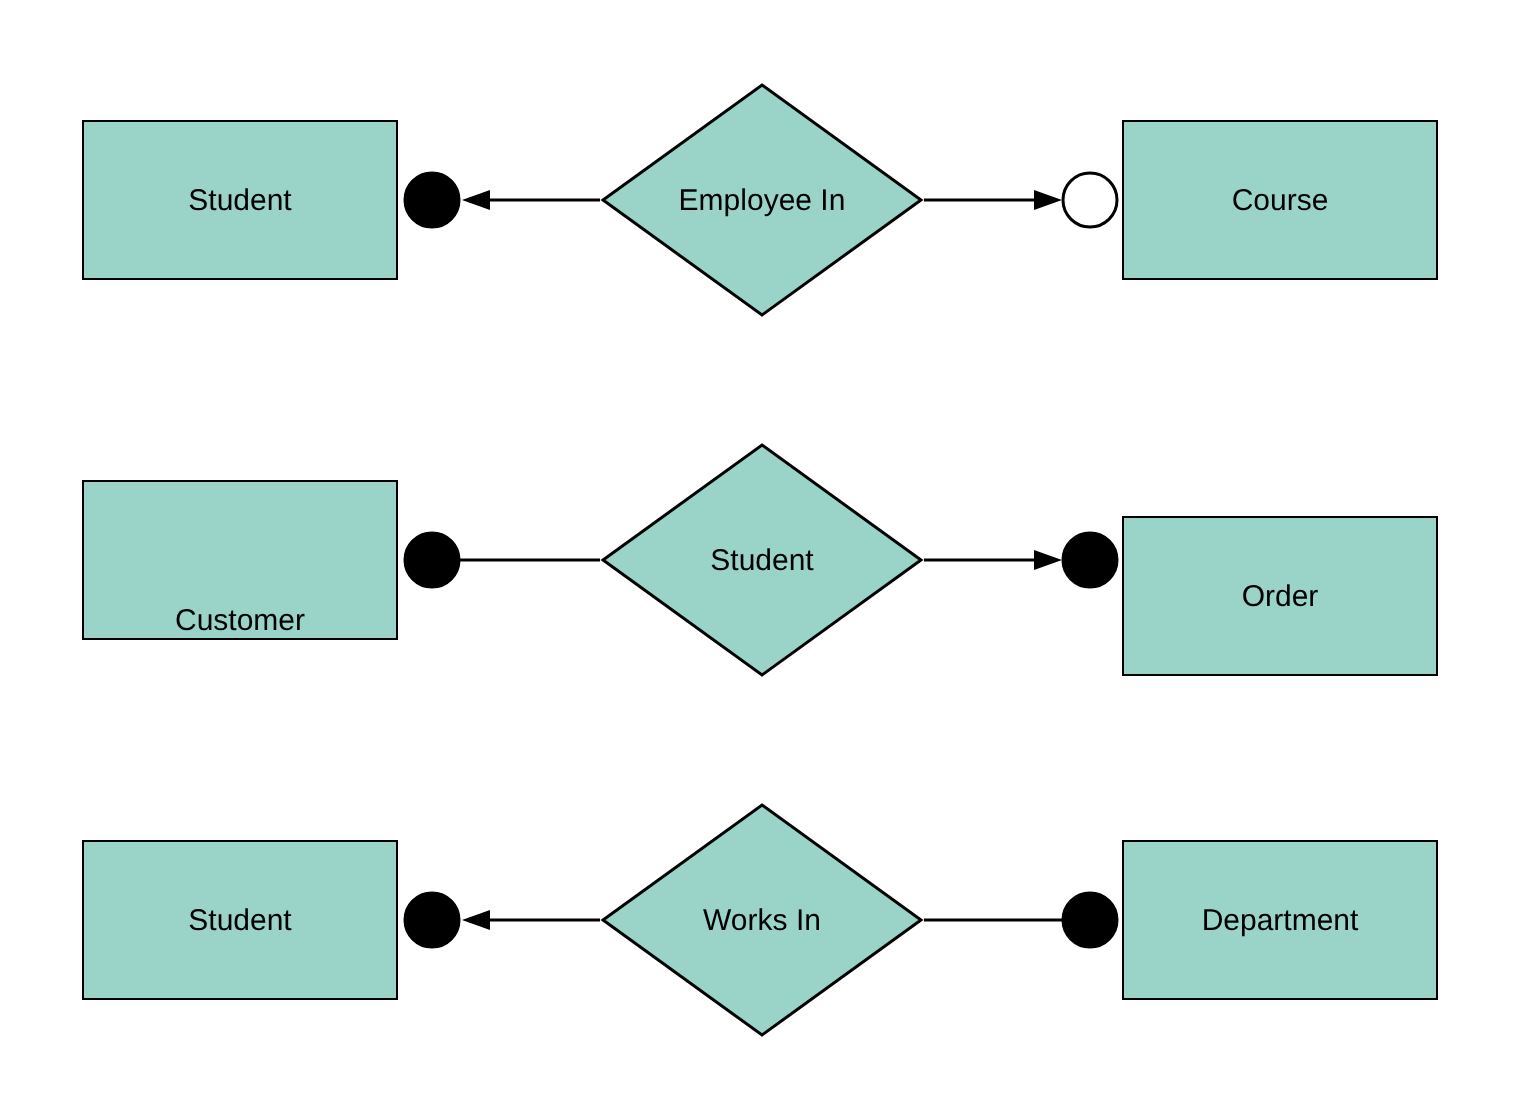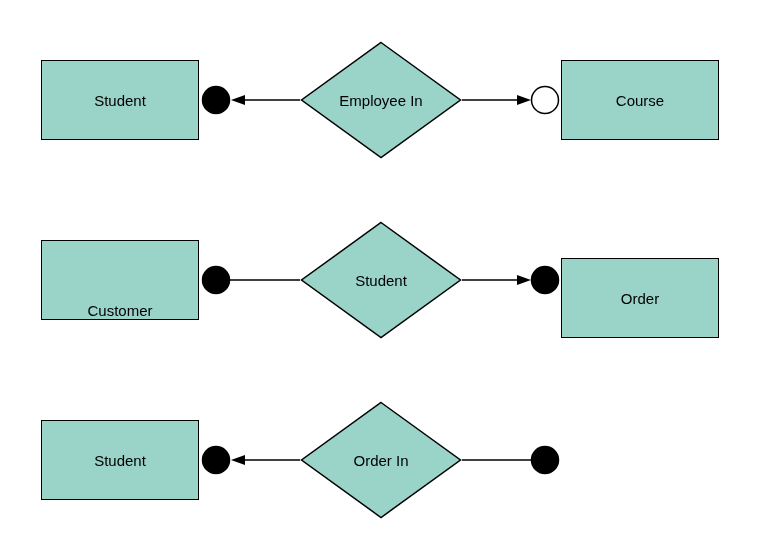--- a/index.html
+++ b/index.html
@@ -140,16 +140,19 @@
     <span class="entity-label">Order</span>
   </div>
 
   <div class="entity" style="left:41px; top:420px;">
     <span class="entity-label">Student</span>
   </div>
   <div class="relationship" style="left:300px; top:401px;">
     <svg width="162" height="118" viewBox="0 0 162 118">
       <polygon class="diamond-shape" points="81,1.5 160.5,59 81,116.5 1.5,59"></polygon>
     </svg>
-    <span class="rel-label">Order In</span>
+    <span class="rel-label">Works In</span>
+  </div>
+  <div class="entity" style="left:561px; top:420px;">
+    <span class="entity-label">Department</span>
   </div>
 
 </div>
 
 </body></html>

